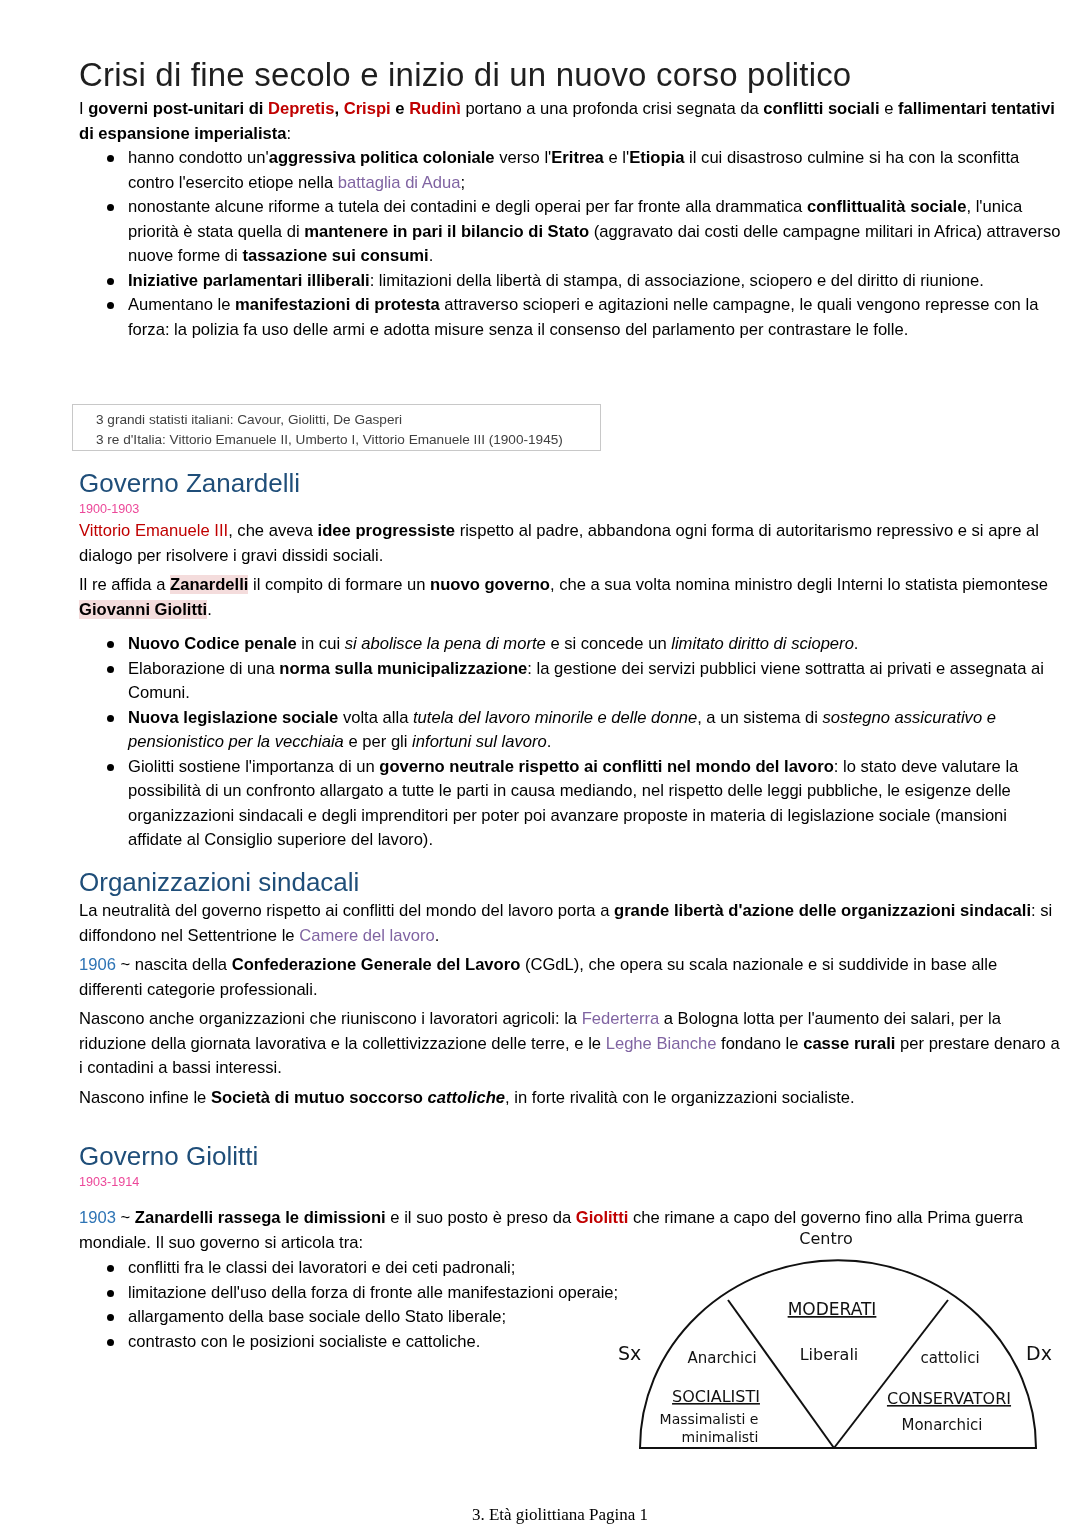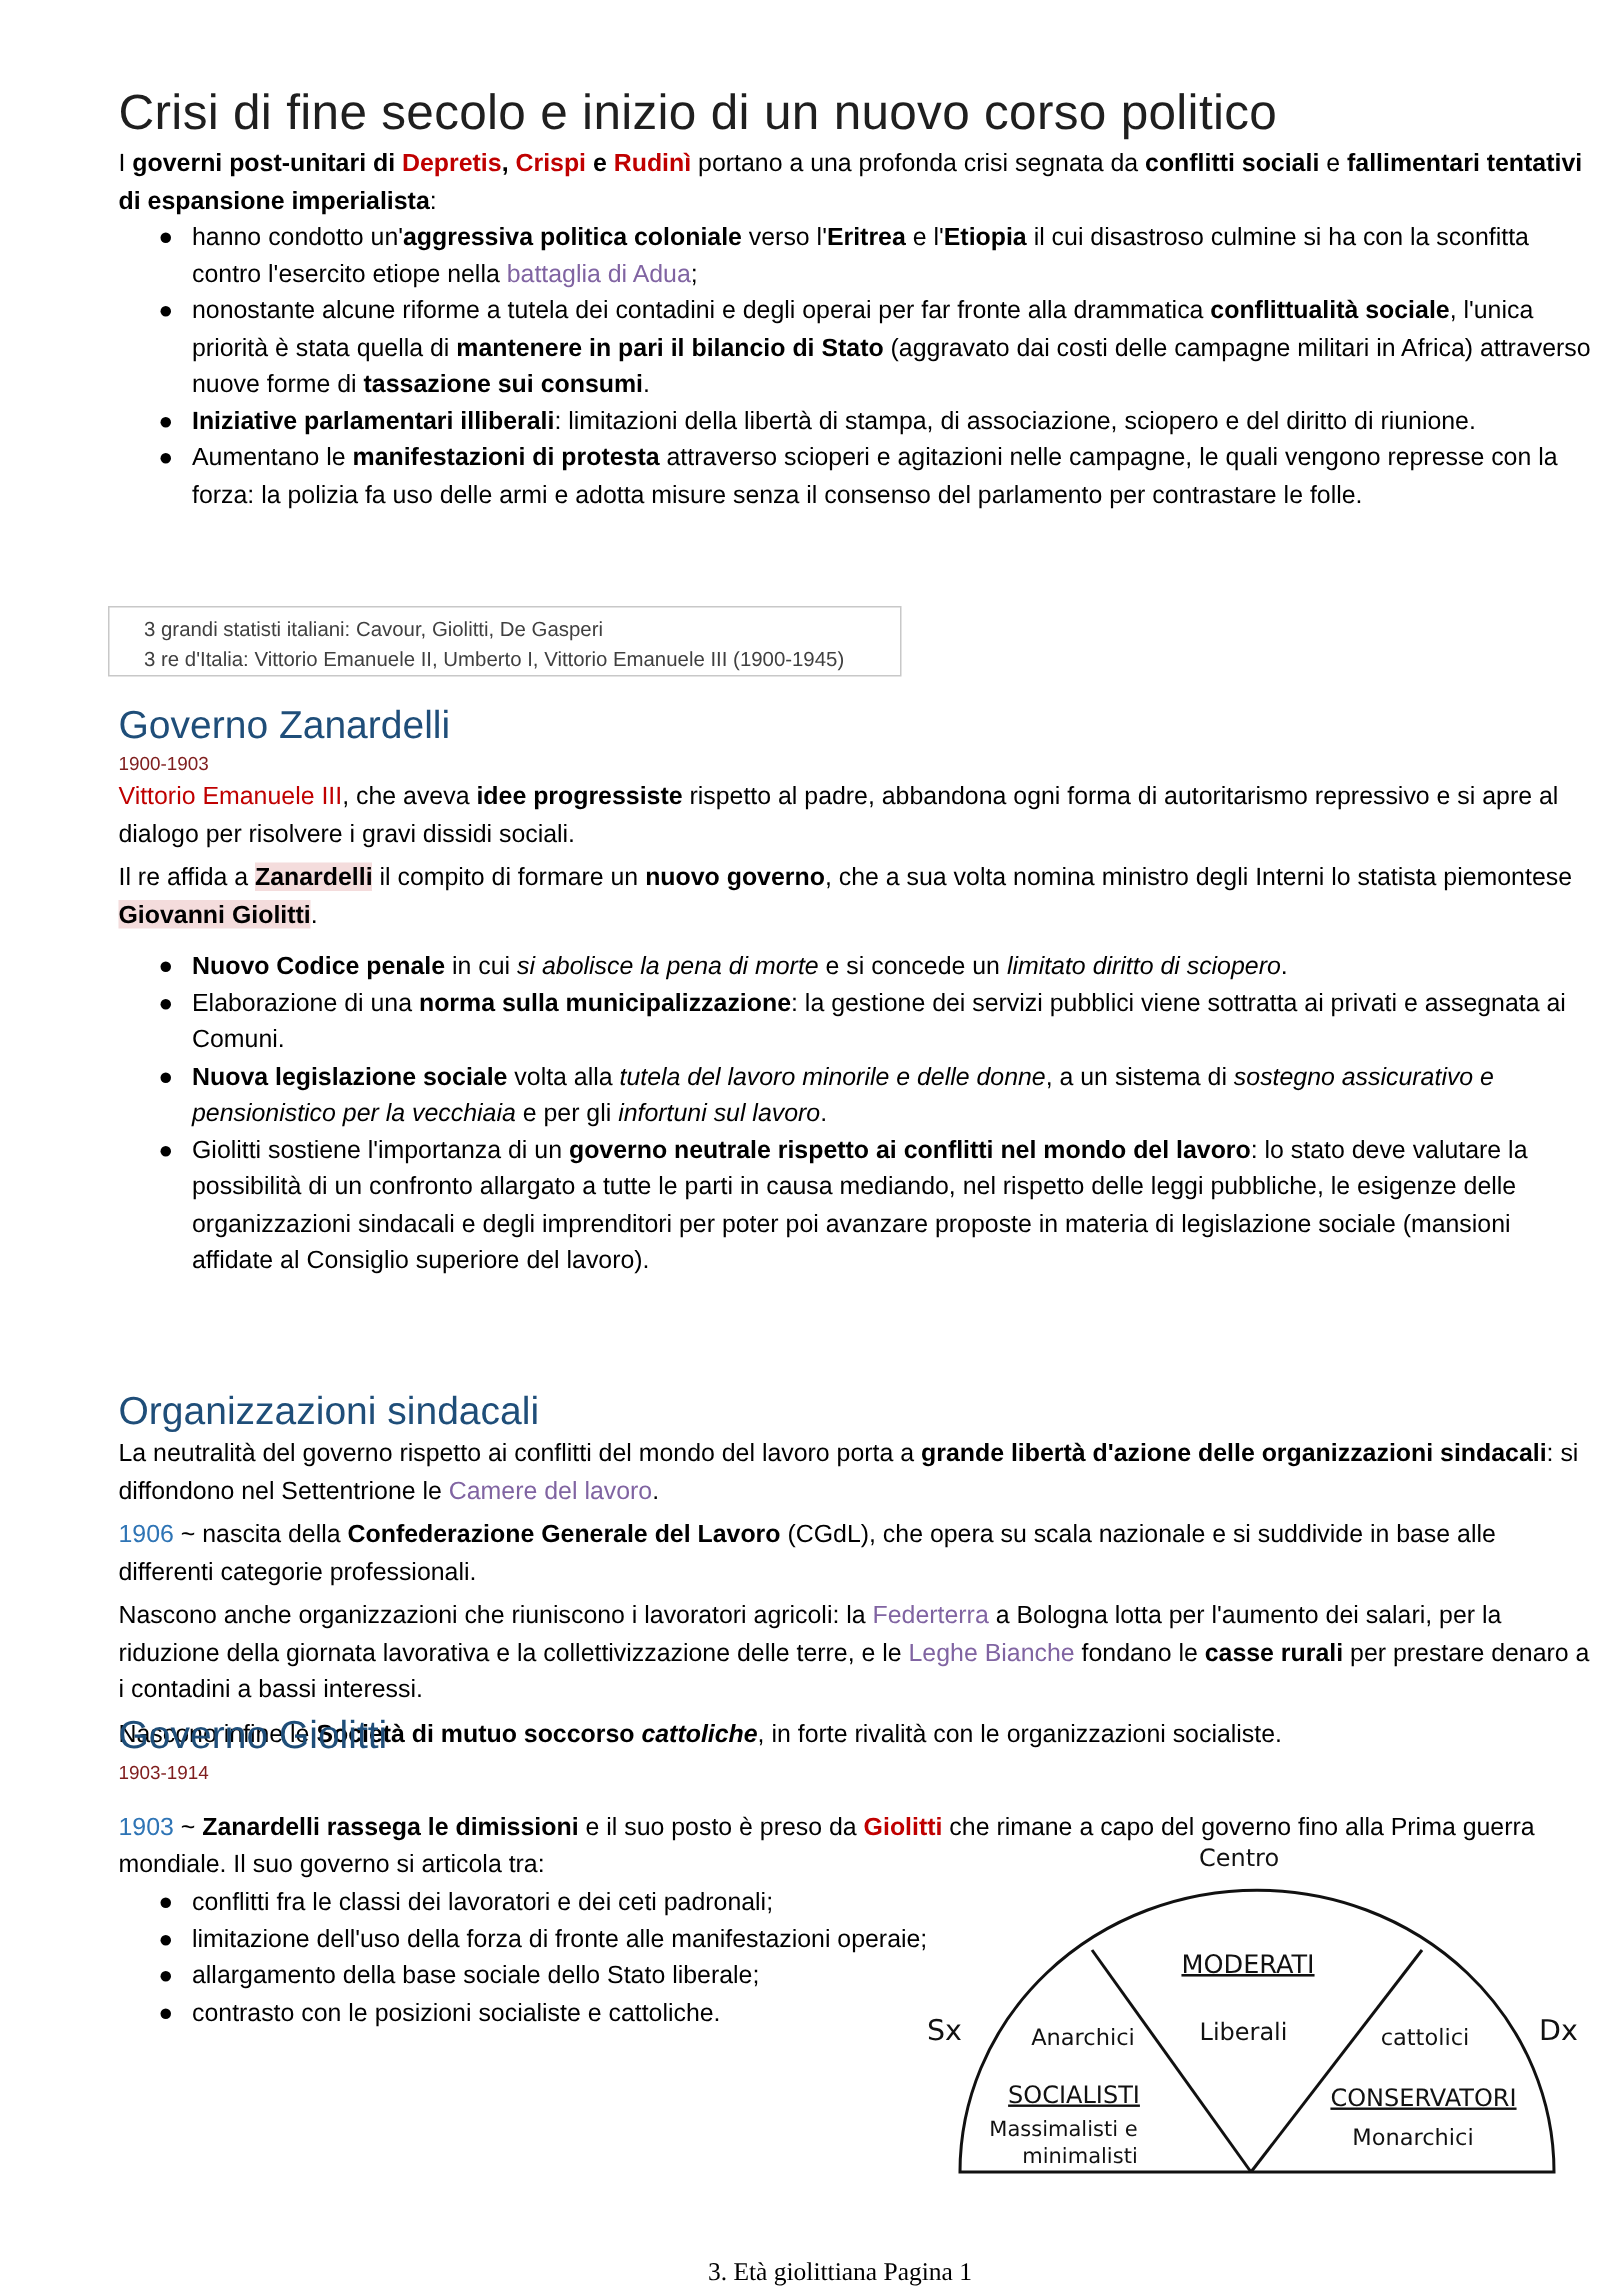--- a/index.html
+++ b/index.html
@@ -28,21 +28,21 @@
       content: ""; position: absolute; left: 28px; top: 9px;
       width: 7px; height: 7px; border-radius: 50%; background: #000;
     }
     .block { position: absolute; left: 0; width: 985px; }
     .note {
       position: absolute; left: -7px; top: 404px; width: 529px; height: 47px;
       border: 1px solid #c8c8c8; box-sizing: border-box; padding: 5px 0 0 23px;
       font-size: 13.6px; line-height: 19.5px; color: #404040;
     }
     .h2 { font-size: 26px; color: #1f4e79; font-weight: normal; margin: 0; line-height: 30px; }
-    .date { font-size: 12.6px; color: #7f1d1d; line-height: 16px; margin: 0; }
+    .date { font-size: 12.6px; color: #ec4899; line-height: 16px; margin: 0; }
     .footer {
       position: absolute; top: 1505px; left: 0; width: 1080px; text-align: center;
       font-family: "Liberation Serif", serif; font-size: 17px; color: #000; margin-left: 20px;
     }
     .diagram { position: absolute; left: 610px; top: 1220px; width: 450px; height: 240px; }
     .hand { font-family: "DejaVu Sans", sans-serif; fill: #111; }
   </style>
 </head>
 <body>
 
@@ -71,21 +71,21 @@
     <p class="p" style="margin-top:2px;"><span class="red">Vittorio Emanuele III</span><span>, che aveva </span><span class="b">idee progressiste</span><span> rispetto al padre, abbandona ogni forma di autoritarismo repressivo e si apre al dialogo per risolvere i gravi dissidi sociali.</span></p>
     <p class="p" style="margin-top:5px;"><span>Il re affida a </span><span class="b hl">Zanardelli</span><span> il compito di formare un </span><span class="b">nuovo governo</span><span>, che a sua volta nomina ministro degli Interni lo statista piemontese </span><span class="b hl">Giovanni Giolitti</span><span>.</span></p>
     <ul class="bul" style="margin-top:10px;">
       <li><span class="b">Nuovo Codice penale</span><span> in cui </span><span class="i">si abolisce la pena di morte</span><span> e si concede un </span><span class="i">limitato diritto di sciopero</span><span>.</span></li>
       <li><span>Elaborazione di una </span><span class="b">norma sulla municipalizzazione</span><span>: la gestione dei servizi pubblici viene sottratta ai privati e assegnata ai Comuni.</span></li>
       <li><span class="b">Nuova legislazione sociale</span><span> volta alla </span><span class="i">tutela del lavoro minorile e delle donne</span><span>, a un sistema di </span><span class="i">sostegno assicurativo e pensionistico per la vecchiaia</span><span> e per gli </span><span class="i">infortuni sul lavoro</span><span>.</span></li>
       <li><span>Giolitti sostiene l'importanza di un </span><span class="b">governo neutrale rispetto ai conflitti nel mondo del lavoro</span><span>: lo stato deve valutare la possibilità di un confronto allargato a tutte le parti in causa mediando, nel rispetto delle leggi pubbliche, le esigenze delle organizzazioni sindacali e degli imprenditori per poter poi avanzare proposte in materia di legislazione sociale (mansioni affidate al Consiglio superiore del lavoro).</span></li>
     </ul>
   </div>
 
-  <div class="block" style="top:925px;">
+  <div class="block" style="top:867px;">
     <h2 class="h2">Organizzazioni sindacali</h2>
     <p class="p" style="margin-top:2px;"><span>La neutralità del governo rispetto ai conflitti del mondo del lavoro porta a </span><span class="b">grande libertà d'azione delle organizzazioni sindacali</span><span>: si diffondono nel Settentrione le </span><a class="purple">Camere del lavoro</a><span>.</span></p>
     <p class="p" style="margin-top:5px;"><span class="blue">1906</span><span> ~  nascita della </span><span class="b">Confederazione Generale del Lavoro</span><span> (CGdL), che opera su scala nazionale e si suddivide in base alle differenti categorie professionali.</span></p>
     <p class="p" style="margin-top:5px;"><span>Nascono anche organizzazioni che riuniscono i lavoratori agricoli: la </span><a class="purple">Federterra</a><span> a Bologna lotta per l'aumento dei salari, per la riduzione della giornata lavorativa e la collettivizzazione delle terre, e le </span><a class="purple">Leghe Bianche</a><span> fondano le </span><span class="b">casse rurali</span><span> per prestare denaro a i contadini a bassi interessi.</span></p>
     <p class="p" style="margin-top:5px;"><span>Nascono infine le </span><span class="b">Società di mutuo soccorso </span><span class="b i">cattoliche</span><span>, in forte rivalità con le organizzazioni socialiste.</span></p>
   </div>
 
   <div class="block" style="top:1141px;">
     <h2 class="h2">Governo Giolitti</h2>
     <p class="date" style="margin-top:3px;">1903-1914</p>

